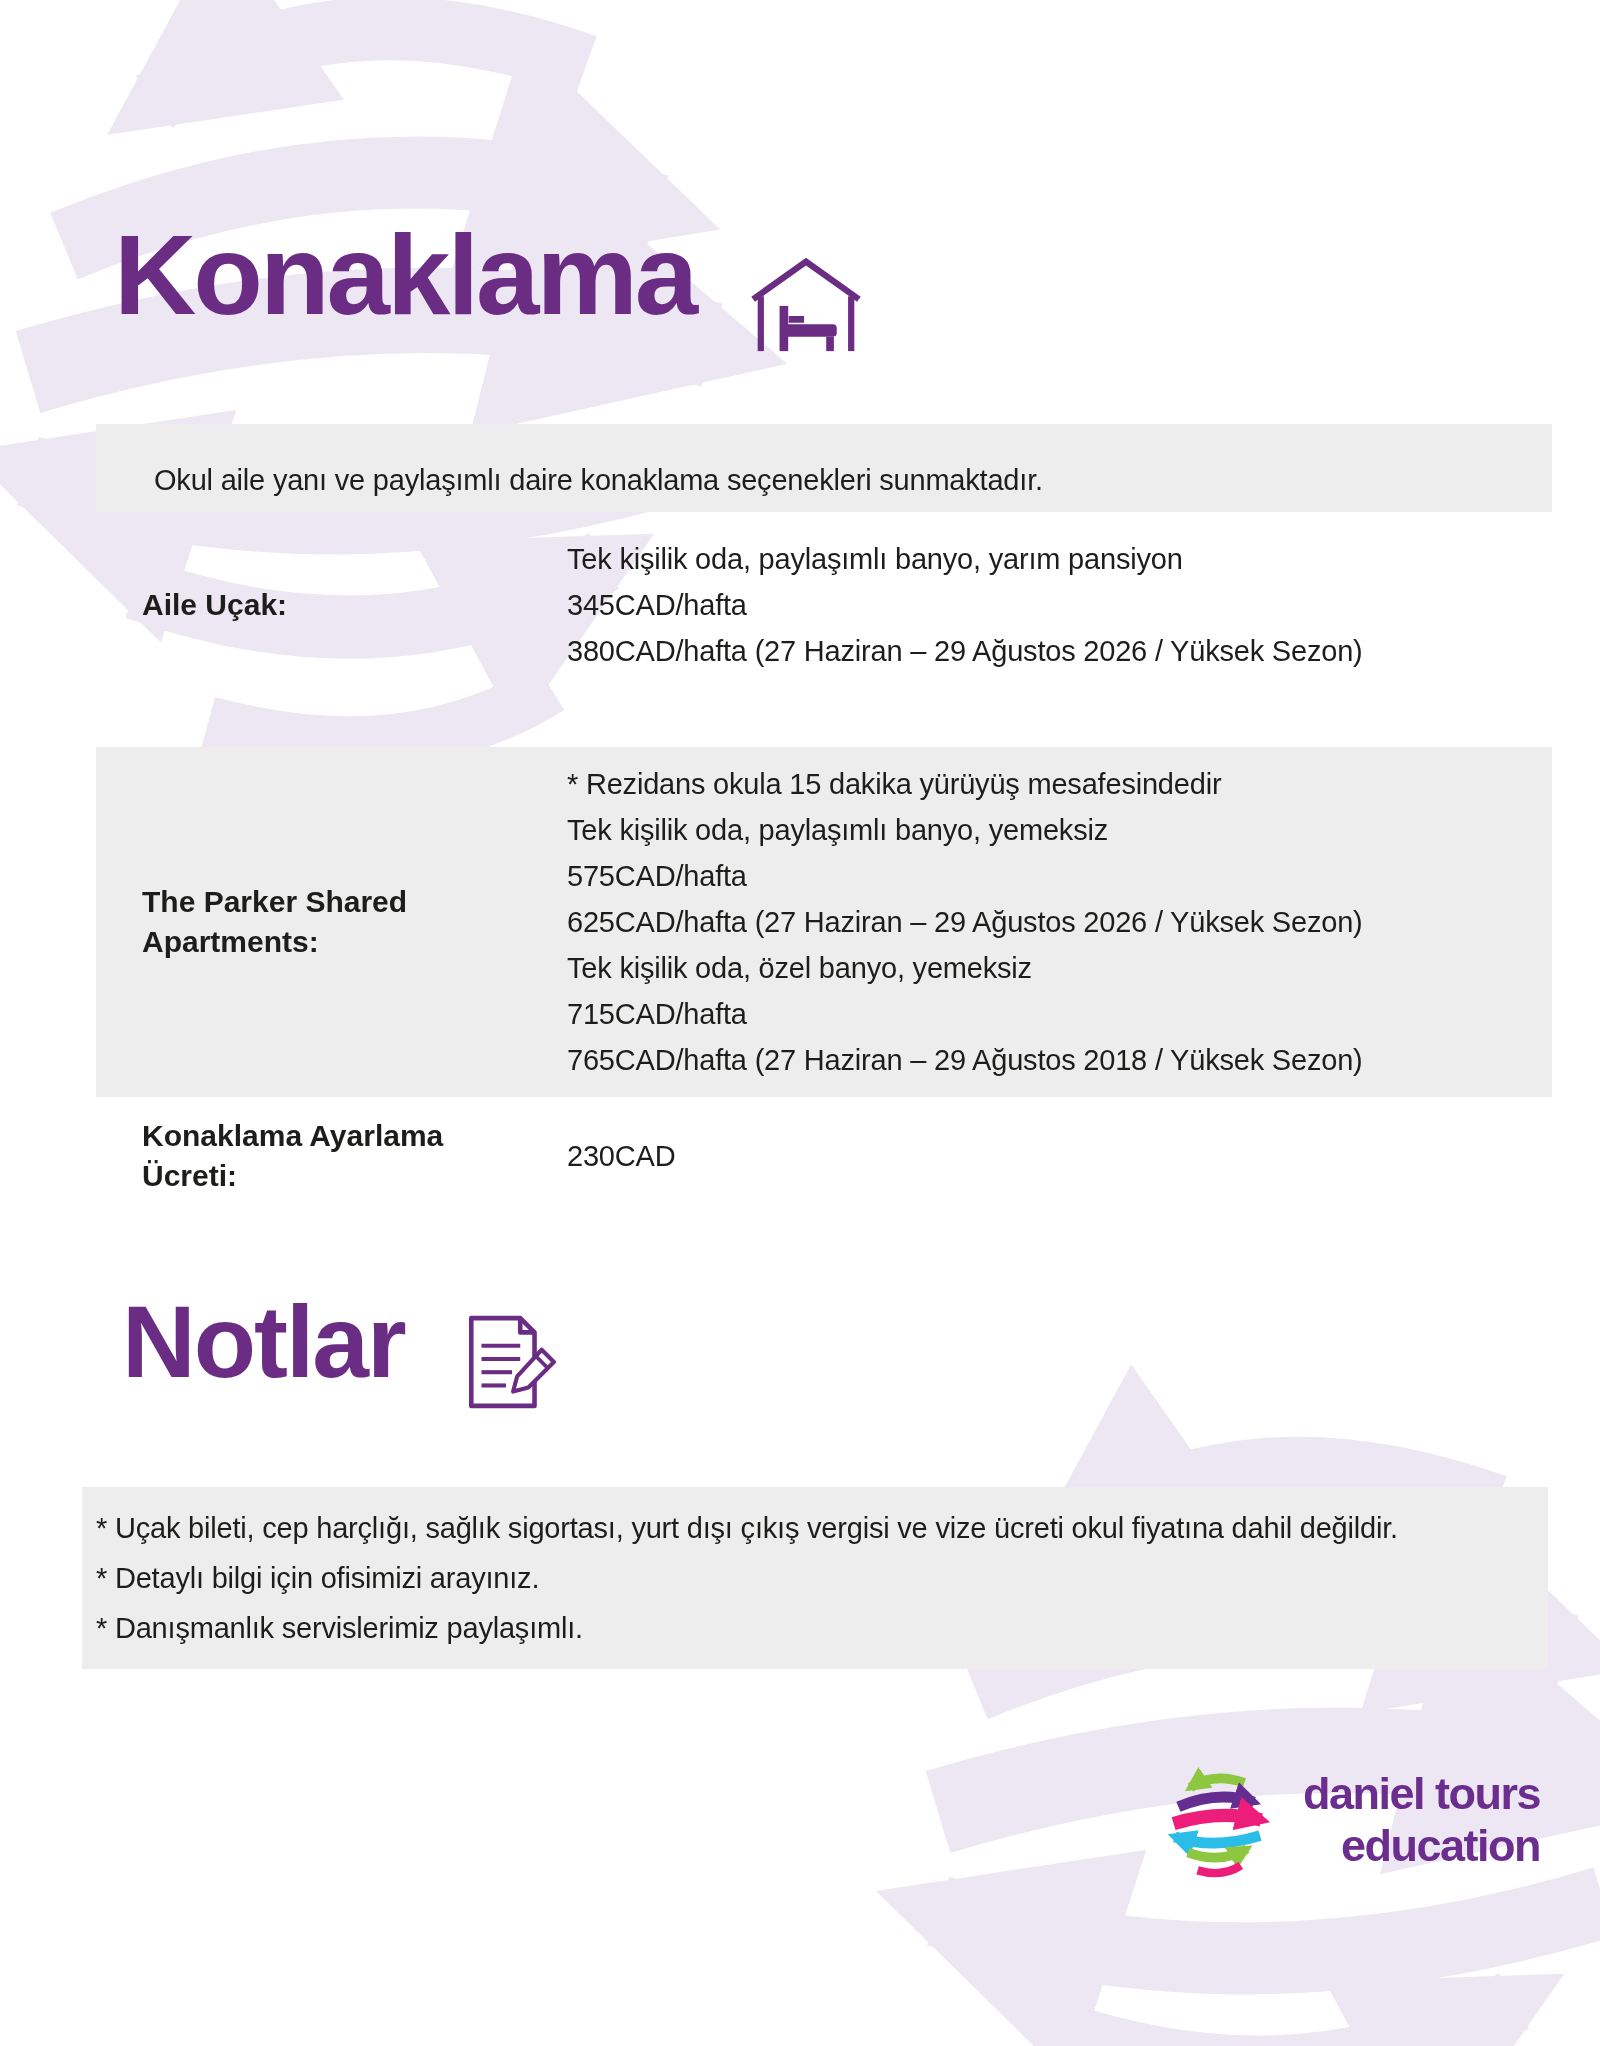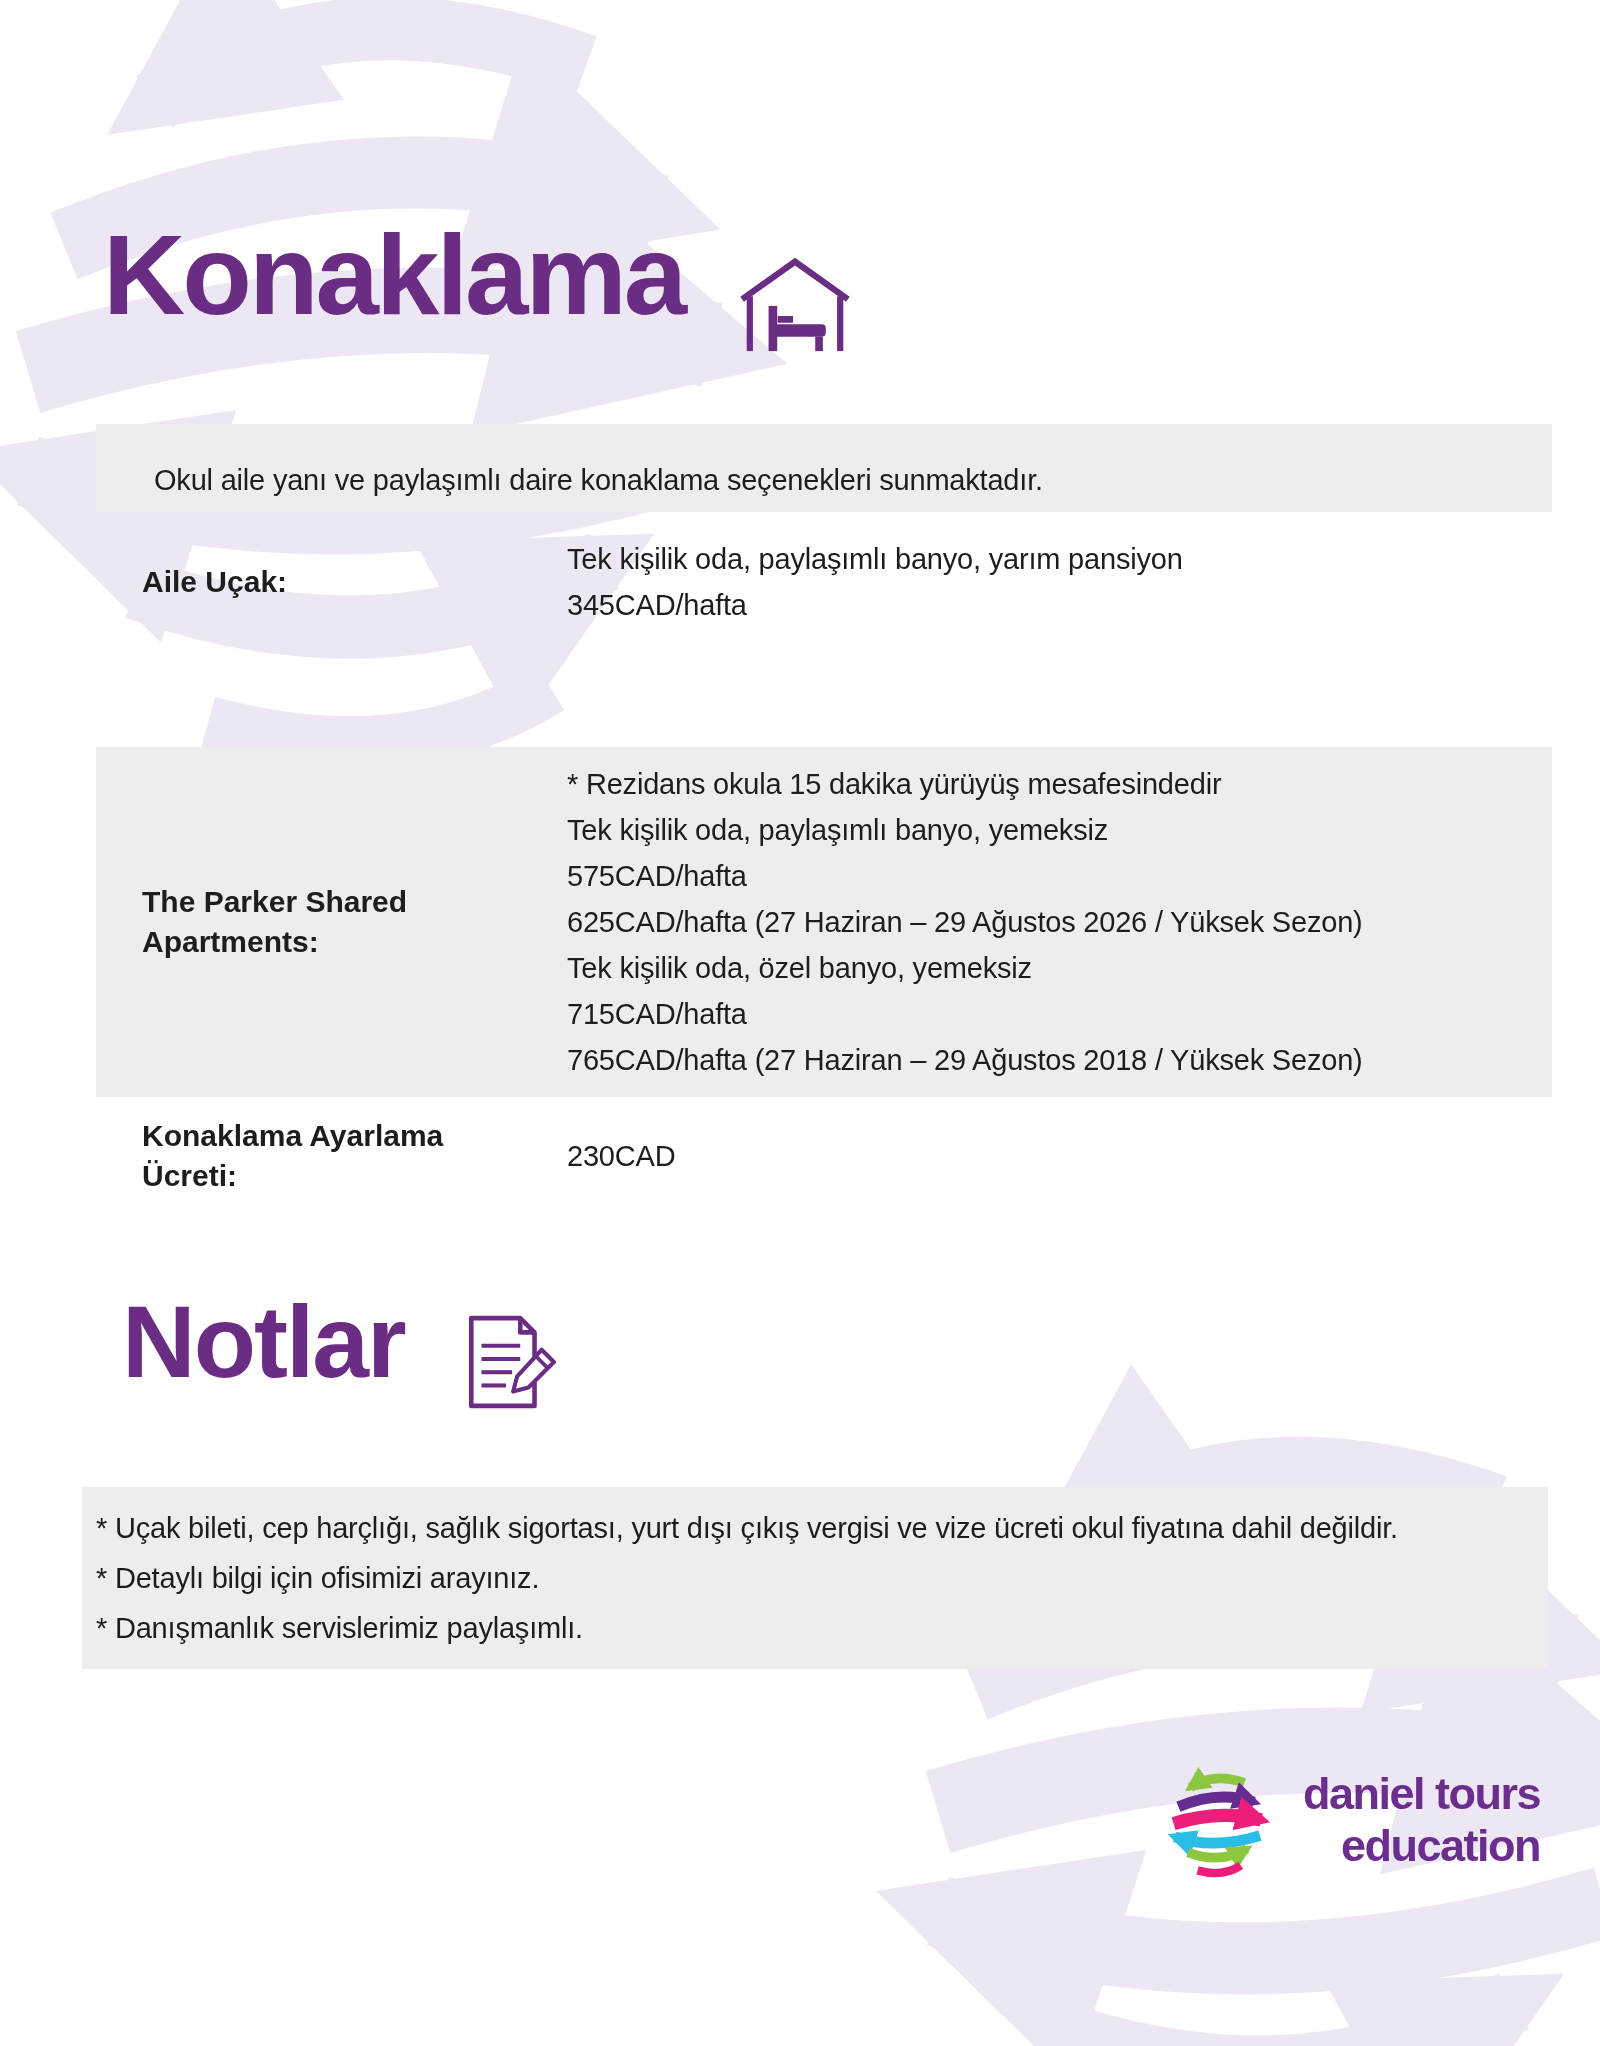--- a/index.html
+++ b/index.html
@@ -1,21 +1,21 @@
 <!DOCTYPE html>
 <html><head>
 <meta charset="utf-8">
 <style>
   html,body{margin:0;padding:0;background:#ffffff;}
   body{font-family:"Liberation Sans","DejaVu Sans",sans-serif;color:#1d1d1b;}
   .page{position:relative;width:1600px;height:2046px;background:#ffffff;overflow:hidden;}
   .bg{position:absolute;left:0;top:0;width:1600px;height:2046px;z-index:0;}
   .content{position:absolute;left:0;top:0;width:1600px;height:2046px;z-index:1;}
 
-  .title-row{position:absolute;left:103px;top:212px;display:flex;align-items:flex-start;text-align:right;}
+  .title-row{position:absolute;left:114px;top:212px;display:flex;align-items:flex-start;text-align:right;}
   .title-row h1{margin:0;font-size:114px;line-height:1.1;font-weight:bold;color:#6b2d84;letter-spacing:-3px;}
   .title-row .hicon{margin-left:50px;margin-top:42px;}
 
   .notlar-row{position:absolute;left:122px;top:1284px;display:flex;align-items:flex-start;text-align:right;}
   .notlar-row h2{margin:0;font-size:102px;line-height:1.15;font-weight:bold;color:#6b2d84;letter-spacing:-2px;}
   .notlar-row .nicon{margin-left:55px;margin-top:28px;}
 
   .intro-bar{position:absolute;left:96px;top:424px;width:1456px;height:88px;background:#ededed;}
   .intro-bar p{margin:12px;padding-left:46px;font-size:29px;line-height:88px;letter-spacing:-0.2px;}
 
@@ -97,20 +97,21 @@
 
     <div class="intro-bar">
       <p>Okul aile yanı ve paylaşımlı daire konaklama seçenekleri sunmaktadır.</p>
     </div>
 
     <div class="inforow row-aile">
       <div class="label">Aile Uçak:</div>
       <div class="lines">
         <div>Tek kişilik oda, paylaşımlı banyo, yarım pansiyon</div>
         <div>345CAD/hafta</div>
+        <div>380CAD/hafta (27 Haziran – 29 Ağustos 2026 / Yüksek Sezon)</div>
       </div>
     </div>
 
     <div class="inforow row-parker">
       <div class="label">The Parker Shared Apartments:</div>
       <div class="lines">
         <div>* Rezidans okula 15 dakika yürüyüş mesafesindedir</div>
         <div>Tek kişilik oda, paylaşımlı banyo, yemeksiz</div>
         <div>575CAD/hafta</div>
         <div>625CAD/hafta (27 Haziran – 29 Ağustos 2026 / Yüksek Sezon)</div>

